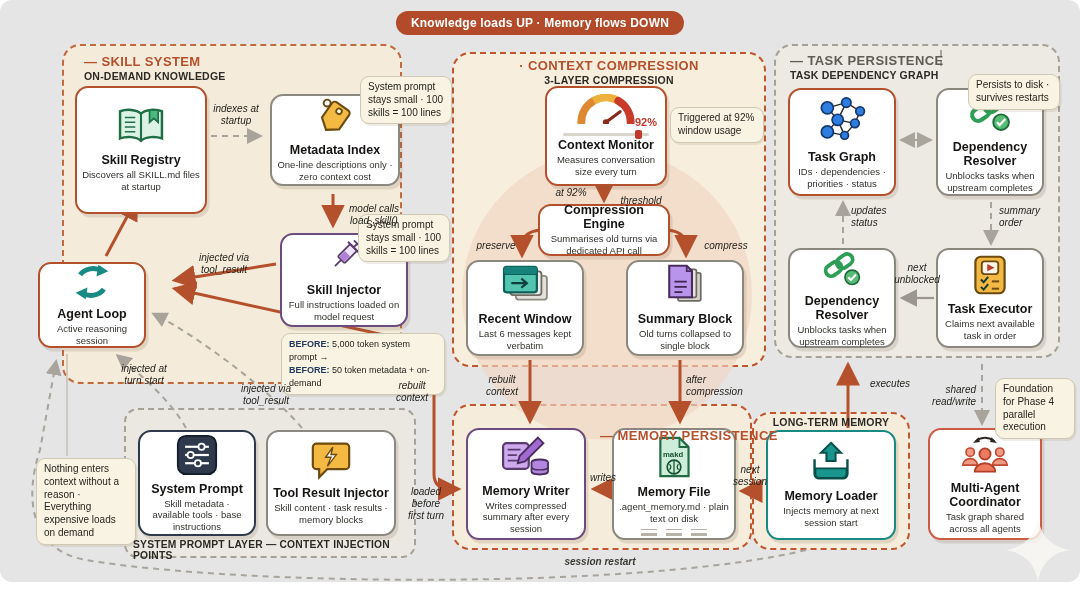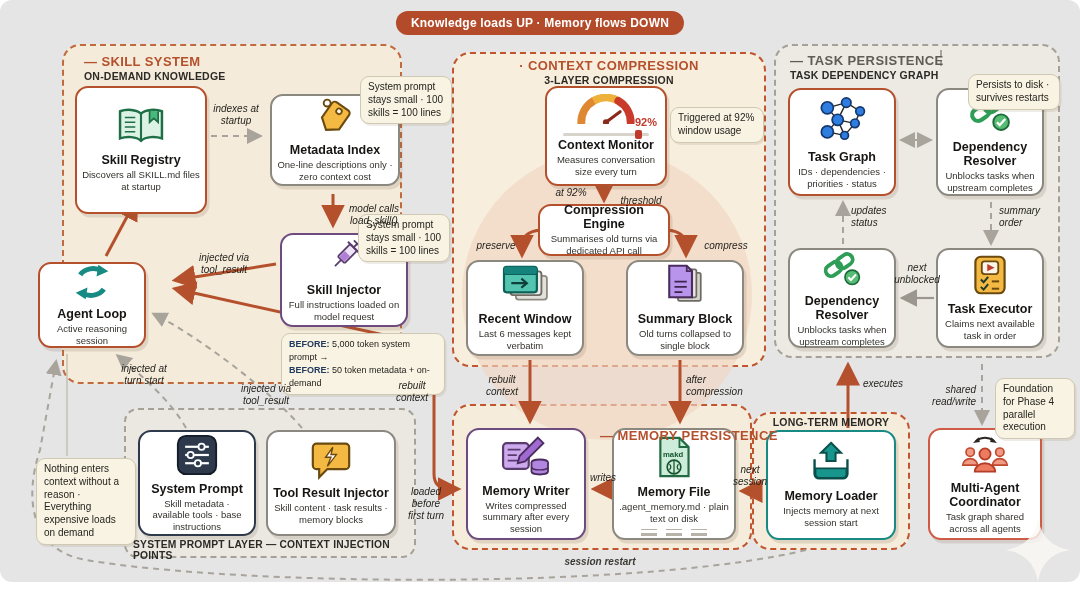--- a/index.html
+++ b/index.html
@@ -412,21 +412,21 @@
 context</div>
   <div class="lbl" style="left:851px;top:205px;width:52px;text-align:left;">updates
 status</div>
   <div class="lbl" style="left:999px;top:205px;width:52px;text-align:left;">summary
 order</div>
   <div class="lbl" style="left:888px;top:262px;width:58px;">next
 unblocked</div>
   <div class="lbl" style="left:583px;top:472px;width:40px;">writes</div>
   <div class="lbl" style="left:728px;top:464px;width:44px;">next
 session</div>
-  <div class="lbl" style="left:856px;top:378px;width:54px;text-align:center;">executes</div>
+  <div class="lbl" style="left:856px;top:378px;width:54px;text-align:right;">executes</div>
   <div class="lbl" style="left:545px;top:556px;width:110px;font-weight:700;color:#3c3a35;">session restart</div>
   <div class="lbl" style="left:108px;top:363px;width:72px;">injected at
 turn start</div>
   <div class="lbl" style="left:228px;top:383px;width:76px;">injected via
 tool_result</div>
   <div class="lbl" style="left:400px;top:486px;width:52px;">loaded
 before
 first turn</div>
   <div class="lbl" style="left:918px;top:384px;width:58px;text-align:right;">shared
 read/write</div>

